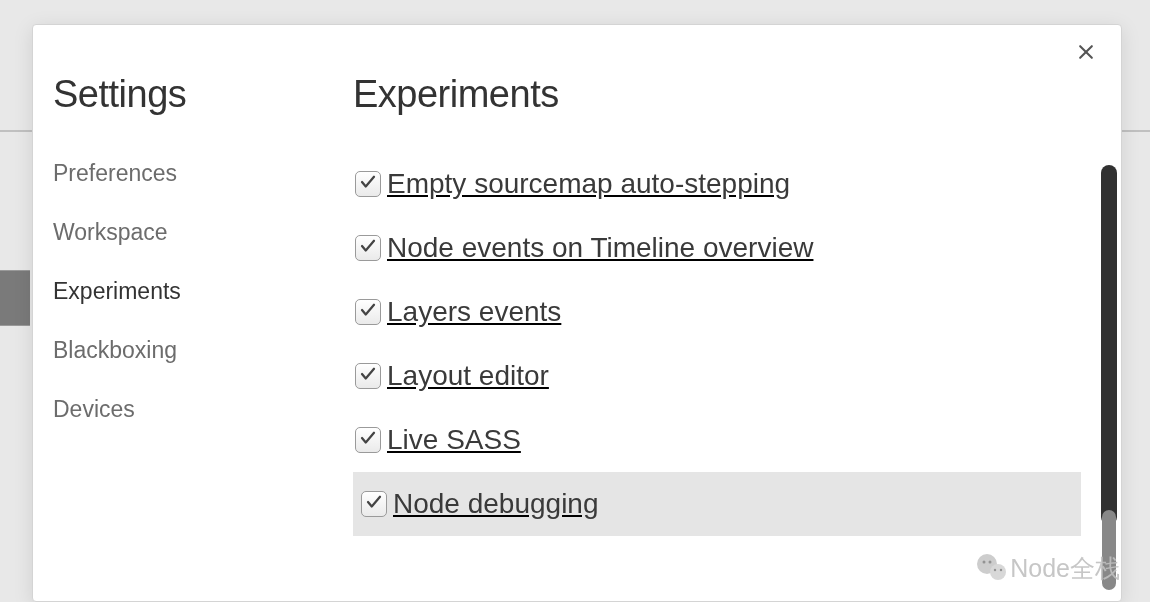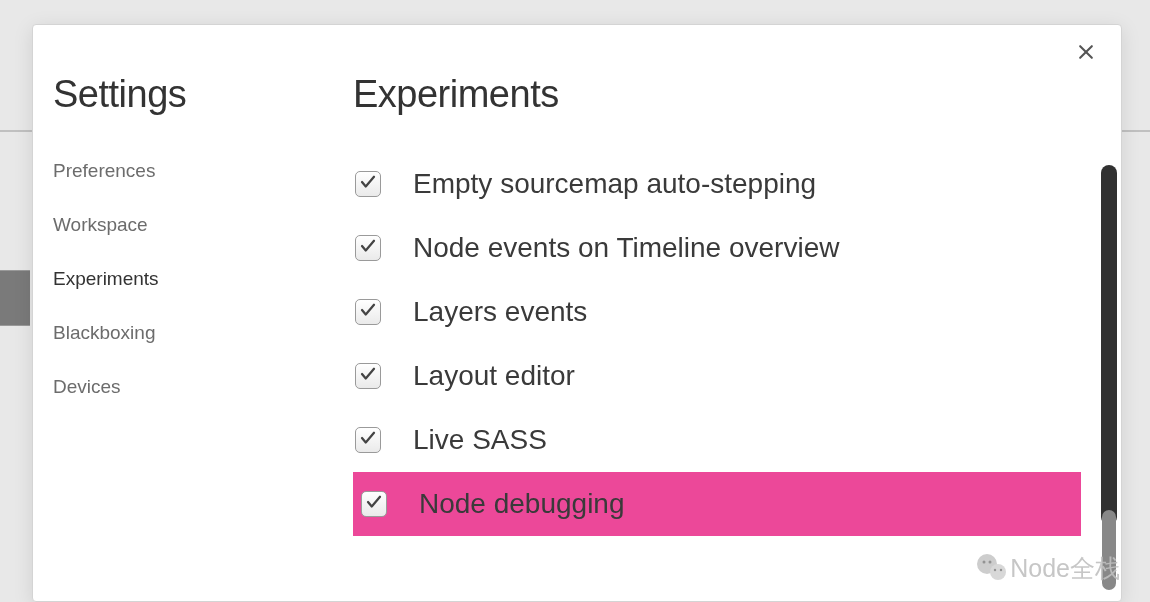--- a/index.html
+++ b/index.html
@@ -66,21 +66,21 @@
       flex-shrink: 0;
     }
     .sidebar-title {
       font-size: 38px;
       font-weight: 400;
       color: #333;
       margin-bottom: 28px;
       letter-spacing: -0.5px;
     }
     .sidebar-item {
-      font-size: 19px;
+      font-size: 23px;
       color: #6c6c6c;
       padding: 16px 0;
       cursor: pointer;
       font-weight: 300;
     }
     .sidebar-item.active {
       color: #333;
       font-weight: 400;
     }
     .main {
@@ -92,24 +92,25 @@
       font-size: 38px;
       font-weight: 400;
       color: #333;
       margin-bottom: 36px;
       letter-spacing: -0.5px;
     }
     .experiment-row {
       display: flex;
       align-items: center;
       padding: 16px 2px;
-      gap: 32px;
+      gap: 6px;
+      text-decoration: underline;
     }
     .experiment-row.highlighted {
-      background: #ec4899;
+      background: #e5e5e5;
       padding-left: 8px;
     }
     .checkbox {
       width: 26px;
       height: 26px;
       border: 1px solid #9a9a9a;
       border-radius: 5px;
       background: linear-gradient(to bottom, #ffffff 0%, #eaeaea 100%);
       display: flex;
       align-items: center;

